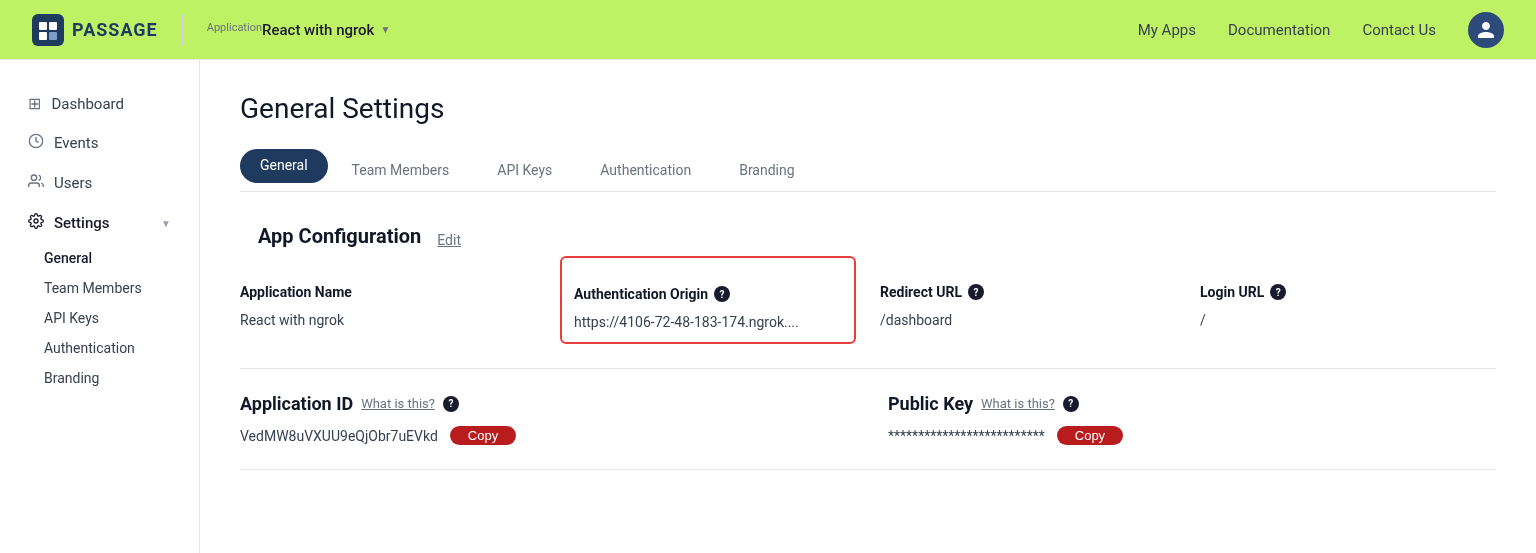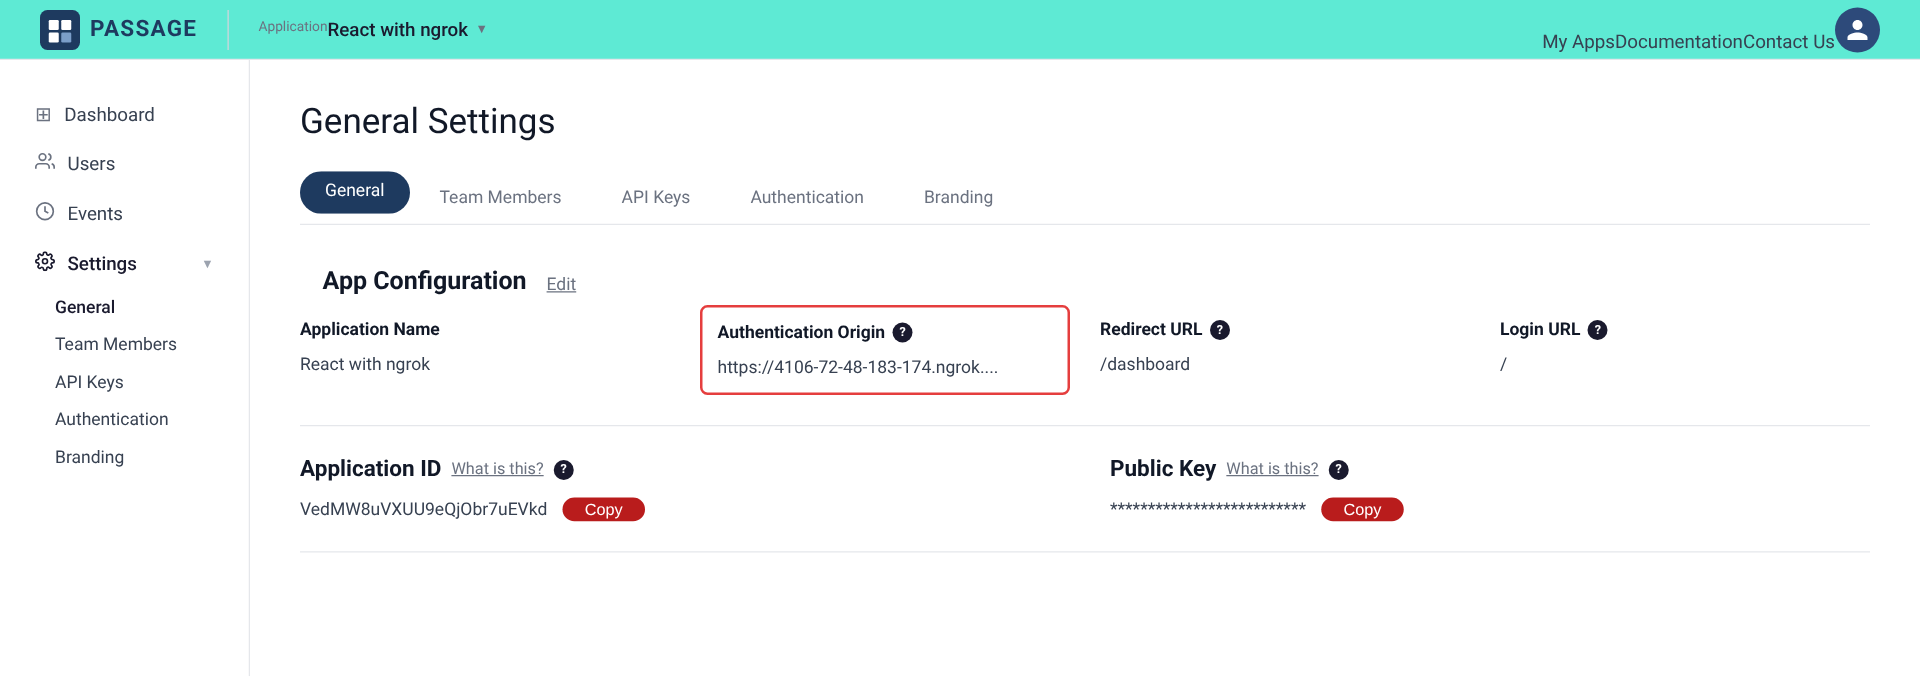--- a/index.html
+++ b/index.html
@@ -4,23 +4,23 @@
   <style>
     * { box-sizing: border-box; margin: 0; padding: 0; }
     body { font-family: -apple-system, BlinkMacSystemFont, 'Segoe UI', Roboto, sans-serif; background: #fff; color: #1a1a2e; font-size: 14px; }
 
     
     .header {
       display: flex;
       align-items: center;
       justify-content: space-between;
       padding: 0 32px;
-      height: 48px;
+      height: 60px;
       border-bottom: 1px solid #e5e7eb;
-      background: #5eead4;
+      background: #bef264;
     }
     .header-left {
       display: flex;
       align-items: center;
       gap: 16px;
     }
     .logo {
       display: flex;
       align-items: center;
       gap: 8px;
@@ -58,21 +58,22 @@
       font-size: 15px;
       font-weight: 500;
       color: #1a1a2e;
     }
     .chevron-down {
       font-size: 10px;
       color: #6b7280;
     }
     .header-nav {
       display: flex;
-      align-items: flex-end;
+      align-items: center;
+      gap: 32px;
       margin-left: 41px;
     }
     .header-nav a {
       text-decoration: none;
       color: #374151;
       font-size: 15px;
     }
     .avatar {
       width: 36px;
       height: 36px;
@@ -200,20 +201,21 @@
     }
     .config-cell {}
     .config-label {
       font-size: 14px;
       font-weight: 700;
       color: #111827;
       margin-bottom: 12px;
       display: flex;
       align-items: center;
       gap: 6px;
+      margin-top: 16px;
     }
     .config-value {
       font-size: 14px;
       color: #374151;
     }
     .config-cell.highlighted {
       border: 2px solid #e53e3e;
       border-radius: 6px;
       padding: 12px;
       margin-top: -12px;
@@ -321,36 +323,36 @@
 <div class="layout">
 
   <div class="sidebar">
     <div class="sidebar-item">
       <span class="sidebar-icon">⊞</span>
       <span>Dashboard</span>
     </div>
     <div class="sidebar-item">
       <span class="sidebar-icon">
         <svg width="16" height="16" viewBox="0 0 24 24" fill="none" stroke="#6b7280" stroke-width="2">
+          <circle cx="12" cy="12" r="10"></circle>
+          <polyline points="12 6 12 12 16 14"></polyline>
+        </svg>
+      </span>
+      <span>Events</span>
+    </div>
+    <div class="sidebar-item">
+      <span class="sidebar-icon">
+        <svg width="16" height="16" viewBox="0 0 24 24" fill="none" stroke="#6b7280" stroke-width="2">
           <path d="M17 21v-2a4 4 0 0 0-4-4H5a4 4 0 0 0-4 4v2"></path>
           <circle cx="9" cy="7" r="4"></circle>
           <path d="M23 21v-2a4 4 0 0 0-3-3.87"></path>
           <path d="M16 3.13a4 4 0 0 1 0 7.75"></path>
         </svg>
       </span>
       <span>Users</span>
-    </div>
-    <div class="sidebar-item">
-      <span class="sidebar-icon">
-        <svg width="16" height="16" viewBox="0 0 24 24" fill="none" stroke="#6b7280" stroke-width="2">
-          <circle cx="12" cy="12" r="10"></circle>
-          <polyline points="12 6 12 12 16 14"></polyline>
-        </svg>
-      </span>
-      <span>Events</span>
     </div>
     <div class="sidebar-item active">
       <span class="sidebar-icon">
         <svg width="16" height="16" viewBox="0 0 24 24" fill="none" stroke="#1a1a2e" stroke-width="2">
           <circle cx="12" cy="12" r="3"></circle>
           <path d="M19.4 15a1.65 1.65 0 0 0 .33 1.82l.06.06a2 2 0 0 1-2.83 2.83l-.06-.06a1.65 1.65 0 0 0-1.82-.33 1.65 1.65 0 0 0-1 1.51V21a2 2 0 0 1-4 0v-.09A1.65 1.65 0 0 0 9 19.4a1.65 1.65 0 0 0-1.82.33l-.06.06a2 2 0 0 1-2.83-2.83l.06-.06A1.65 1.65 0 0 0 4.68 15a1.65 1.65 0 0 0-1.51-1H3a2 2 0 0 1 0-4h.09A1.65 1.65 0 0 0 4.6 9a1.65 1.65 0 0 0-.33-1.82l-.06-.06a2 2 0 0 1 2.83-2.83l.06.06A1.65 1.65 0 0 0 9 4.68a1.65 1.65 0 0 0 1-1.51V3a2 2 0 0 1 4 0v.09a1.65 1.65 0 0 0 1 1.51 1.65 1.65 0 0 0 1.82-.33l.06-.06a2 2 0 0 1 2.83 2.83l-.06.06A1.65 1.65 0 0 0 19.4 9a1.65 1.65 0 0 0 1.51 1H21a2 2 0 0 1 0 4h-.09a1.65 1.65 0 0 0-1.51 1z"></path>
         </svg>
       </span>
       <span>Settings</span>
       <span class="sidebar-chevron">▼</span>

